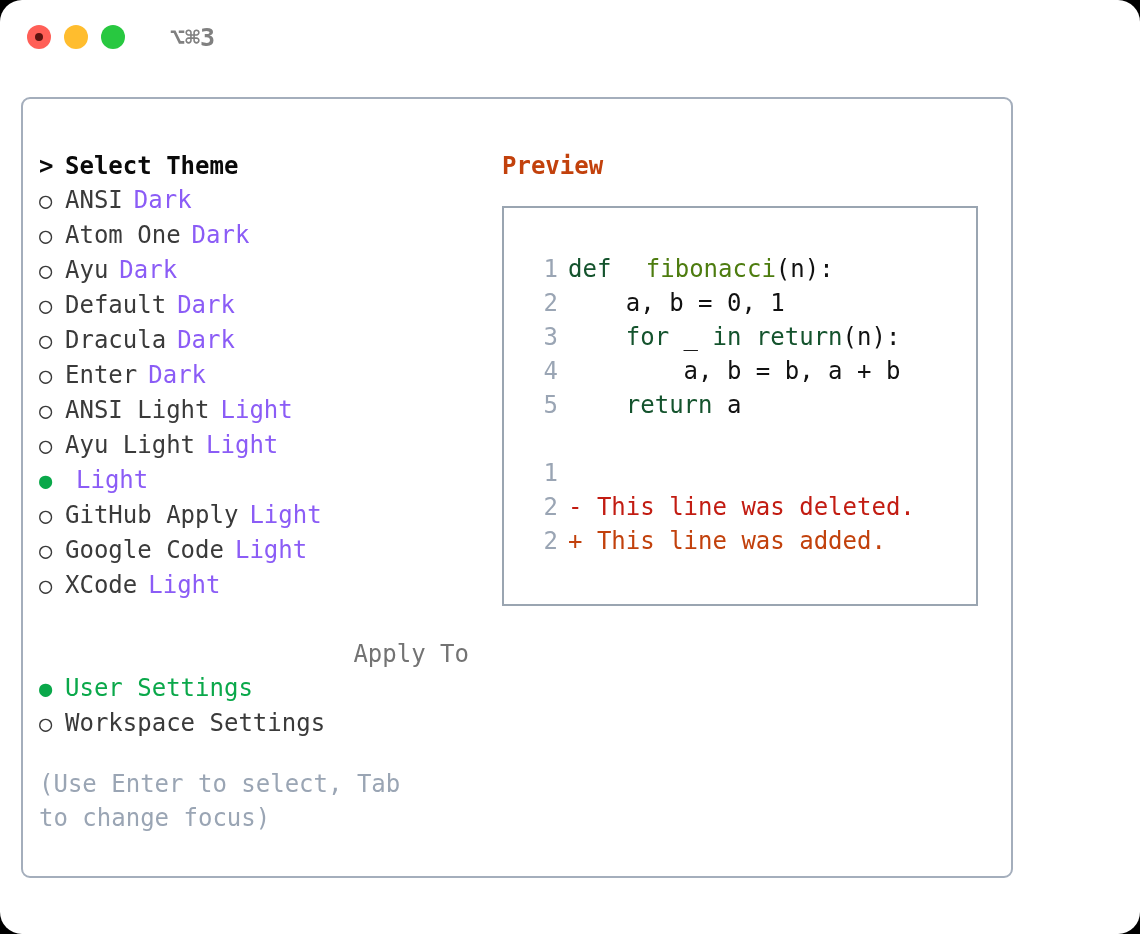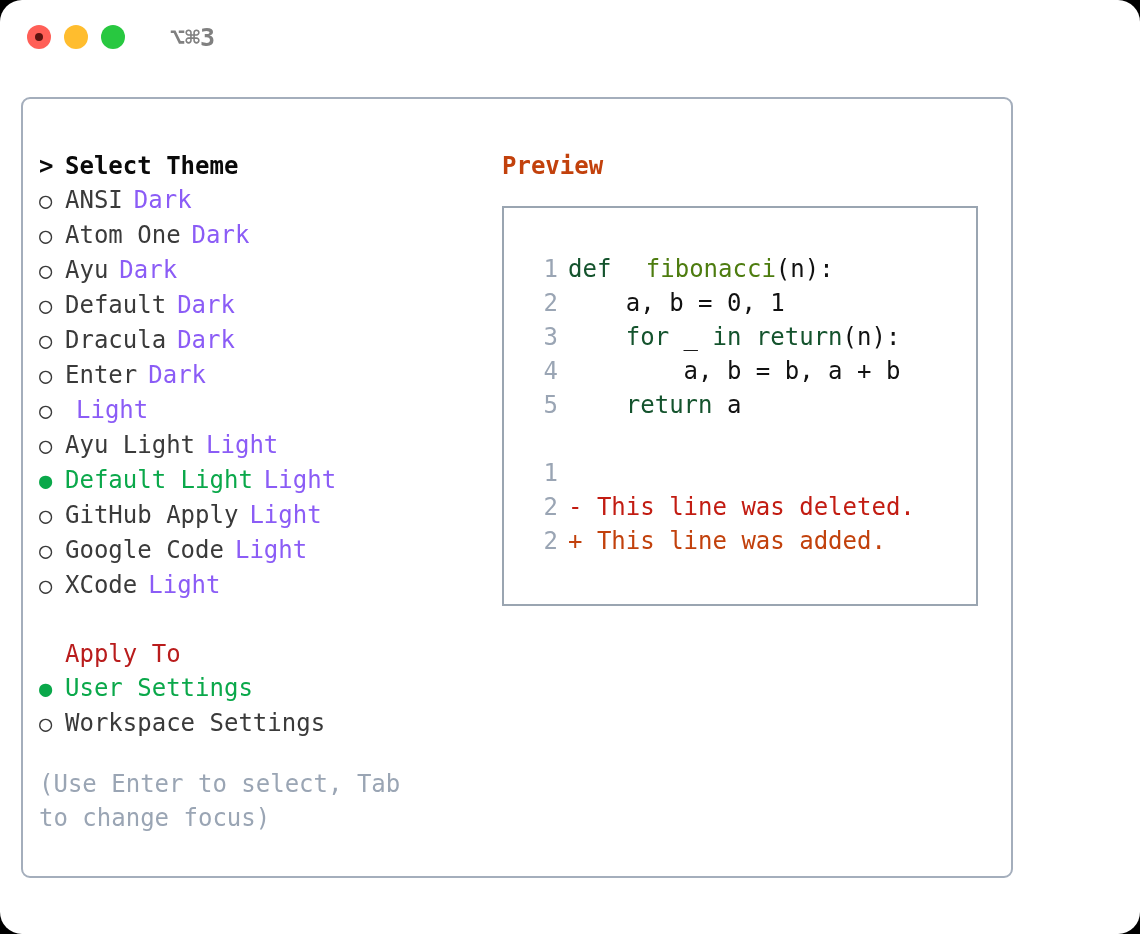--- a/index.html
+++ b/index.html
@@ -120,23 +120,24 @@
   .opt-tag {
     color: #8b5cf6;
     margin-left: 11px;
   }
 
   .spacer-sm { height: 34px; }
 
   .apply-header {
     font-size: 24px;
     line-height: 34px;
-    color: #b91c1c;
-    white-space: pre;
-    display: flex;
+    color: #737373;
+    white-space: pre;
+    display: flex;
+    justify-content: flex-end;
   }
   .apply-header .hdr-marker { width: 26px; }
 
   .hint {
     margin-top: 26px;
     font-size: 24px;
     line-height: 34px;
     color: #9aa5b4;
     width: 400px;
     white-space: pre-wrap;
@@ -210,23 +211,23 @@
         <span>Select Theme</span>
       </div>
 
       <div id="theme-list">
           <div class="opt-row"><span class="bullet">○</span><span class="opt-label">ANSI</span><span class="opt-tag">Dark</span></div>
           <div class="opt-row"><span class="bullet">○</span><span class="opt-label">Atom One</span><span class="opt-tag">Dark</span></div>
           <div class="opt-row"><span class="bullet">○</span><span class="opt-label">Ayu</span><span class="opt-tag">Dark</span></div>
           <div class="opt-row"><span class="bullet">○</span><span class="opt-label">Default</span><span class="opt-tag">Dark</span></div>
           <div class="opt-row"><span class="bullet">○</span><span class="opt-label">Dracula</span><span class="opt-tag">Dark</span></div>
           <div class="opt-row"><span class="bullet">○</span><span class="opt-label">Enter</span><span class="opt-tag">Dark</span></div>
-          <div class="opt-row"><span class="bullet">○</span><span class="opt-tag">Light</span></div>
+          <div class="opt-row"><span class="bullet">○</span><span class="opt-label">ANSI Light</span><span class="opt-tag">Light</span></div>
           <div class="opt-row"><span class="bullet">○</span><span class="opt-label">Ayu Light</span><span class="opt-tag">Light</span></div>
-          <div class="opt-row selected"><span class="bullet">●</span><span class="opt-label">Default Light</span><span class="opt-tag">Light</span></div>
+          <div class="opt-row selected"><span class="bullet">●</span><span class="opt-tag">Light</span></div>
           <div class="opt-row"><span class="bullet">○</span><span class="opt-label">GitHub Apply</span><span class="opt-tag">Light</span></div>
           <div class="opt-row"><span class="bullet">○</span><span class="opt-label">Google Code</span><span class="opt-tag">Light</span></div>
           <div class="opt-row"><span class="bullet">○</span><span class="opt-label">XCode</span><span class="opt-tag">Light</span></div>
         </div>
 
       <div class="spacer-sm"></div>
 
       <div class="apply-header">
         <span class="hdr-marker"> </span>
         <span>Apply To</span>

